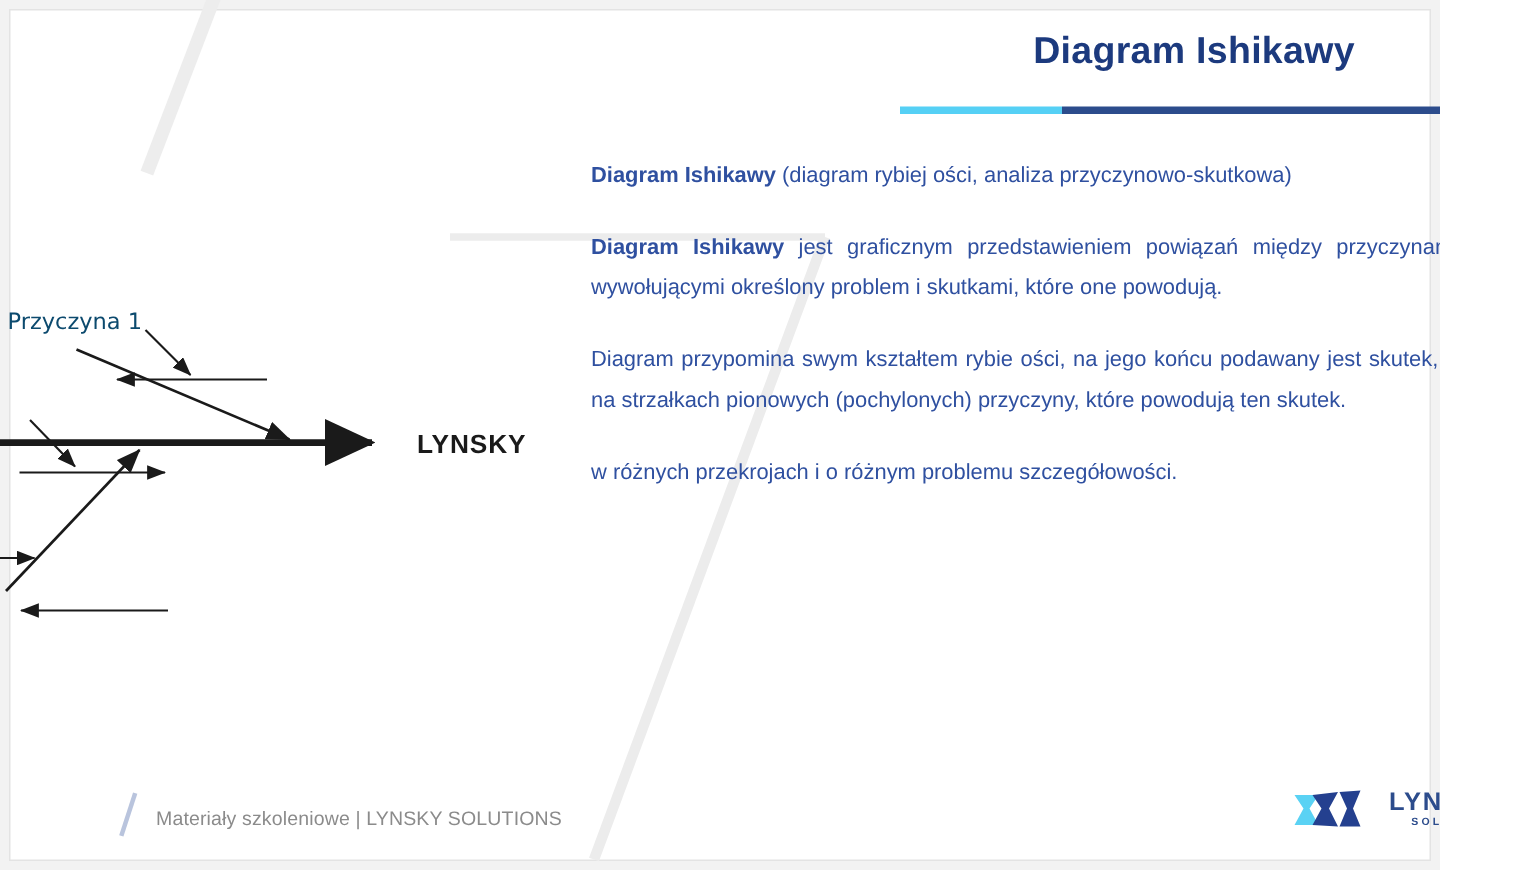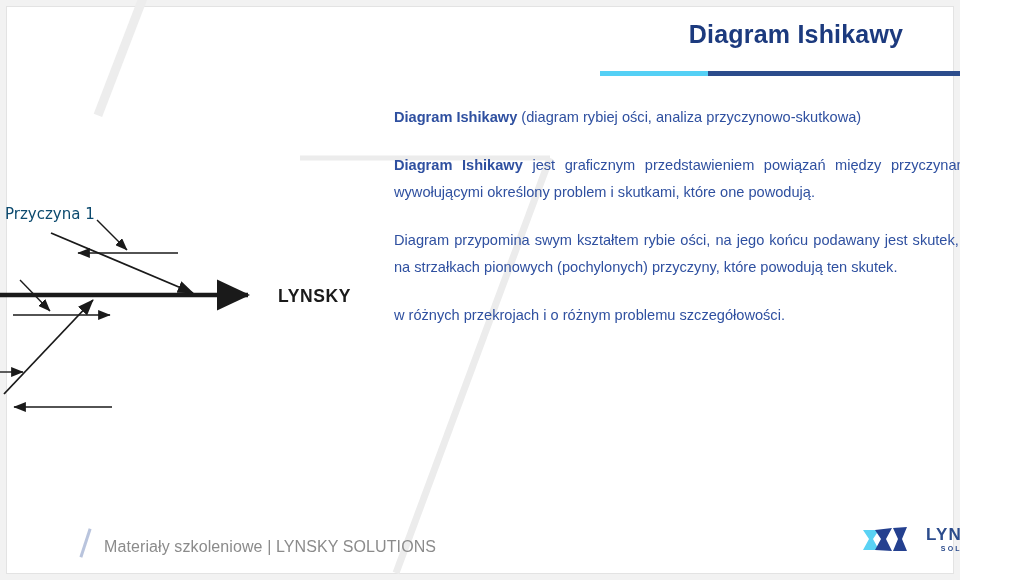--- a/index.html
+++ b/index.html
@@ -146,21 +146,21 @@
     top: 528px;
     width: 3px;
     height: 30px;
     background: #b9c4dd;
     transform: rotate(18deg);
   }
   .footer-text {
     position: absolute;
     left: 104px;
     top: 538px;
-    font-size: 16px;
+    font-size: 13px;
     color: #8b8b8b;
     letter-spacing: 0.1px;
   }
 
   
   .logo {
     position: absolute;
     left: 862px;
     top: 524px;
     width: 140px;

